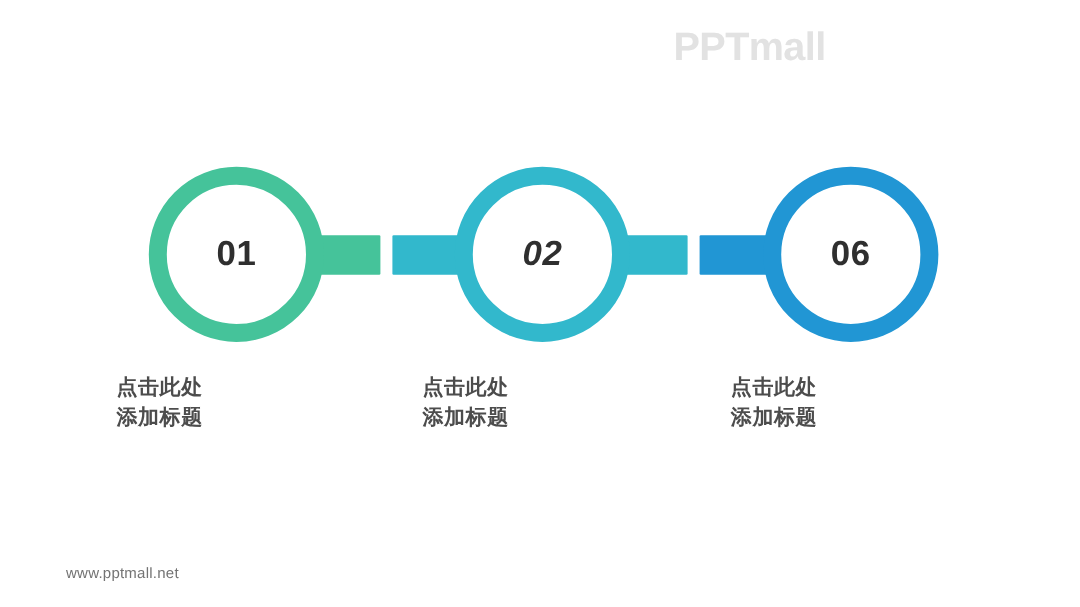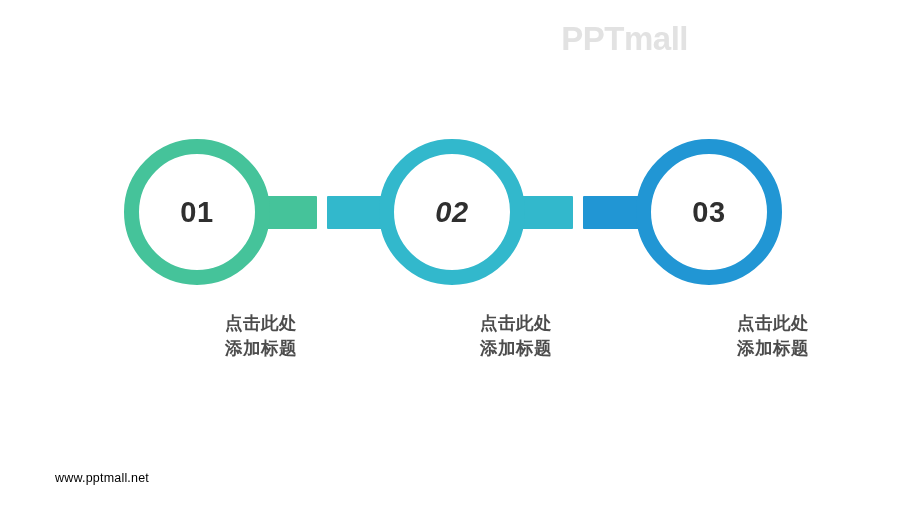--- a/index.html
+++ b/index.html
@@ -37,21 +37,21 @@
     user-select: none;
     white-space: nowrap;
   }
 
   
   #footer-watermark {
     position: absolute;
     left: 55px;
     bottom: 21px;
     font-size: 12.5px;
-    color: #000000;
+    color: #737373;
     letter-spacing: 0.2px;
     white-space: nowrap;
   }
 
   
   #process-diagram {
     position: absolute;
     left: 0;
     top: 0;
     width: 900px;
@@ -97,21 +97,21 @@
     font-size: 29px;
     font-weight: bold;
     color: #2f2f2f;
     letter-spacing: 0.5px;
   }
 
   .node-caption {
     position: absolute;
     top: 311px;
     width: 200px;
-    text-align: right;
+    text-align: left;
     font-family: "DejaVu Sans", "Liberation Sans", sans-serif;
     font-size: 17.5px;
     font-weight: bold;
     color: #4c4c4c;
     line-height: 1.45;
     letter-spacing: 0.5px;
   }
   .node-caption .caption-line {
     display: block;
   }
@@ -146,21 +146,21 @@
       <div class="node-ring" style="border-color:#32b8cc;"></div>
       <div class="node-number">02</div>
     </div>
     <div class="node-caption" style="left:352px;">
       <span class="caption-line">点击此处</span>
       <span class="caption-line">添加标题</span>
     </div>
 
     <div class="node" style="left:636px;">
       <div class="node-ring" style="border-color:#2196d4;"></div>
-      <div class="node-number">03</div>
+      <div class="node-number">06</div>
     </div>
     <div class="node-caption" style="left:609px;">
       <span class="caption-line">点击此处</span>
       <span class="caption-line">添加标题</span>
     </div>
 
   </div>
 
   <div id="footer-watermark">www.pptmall.net</div>
 

